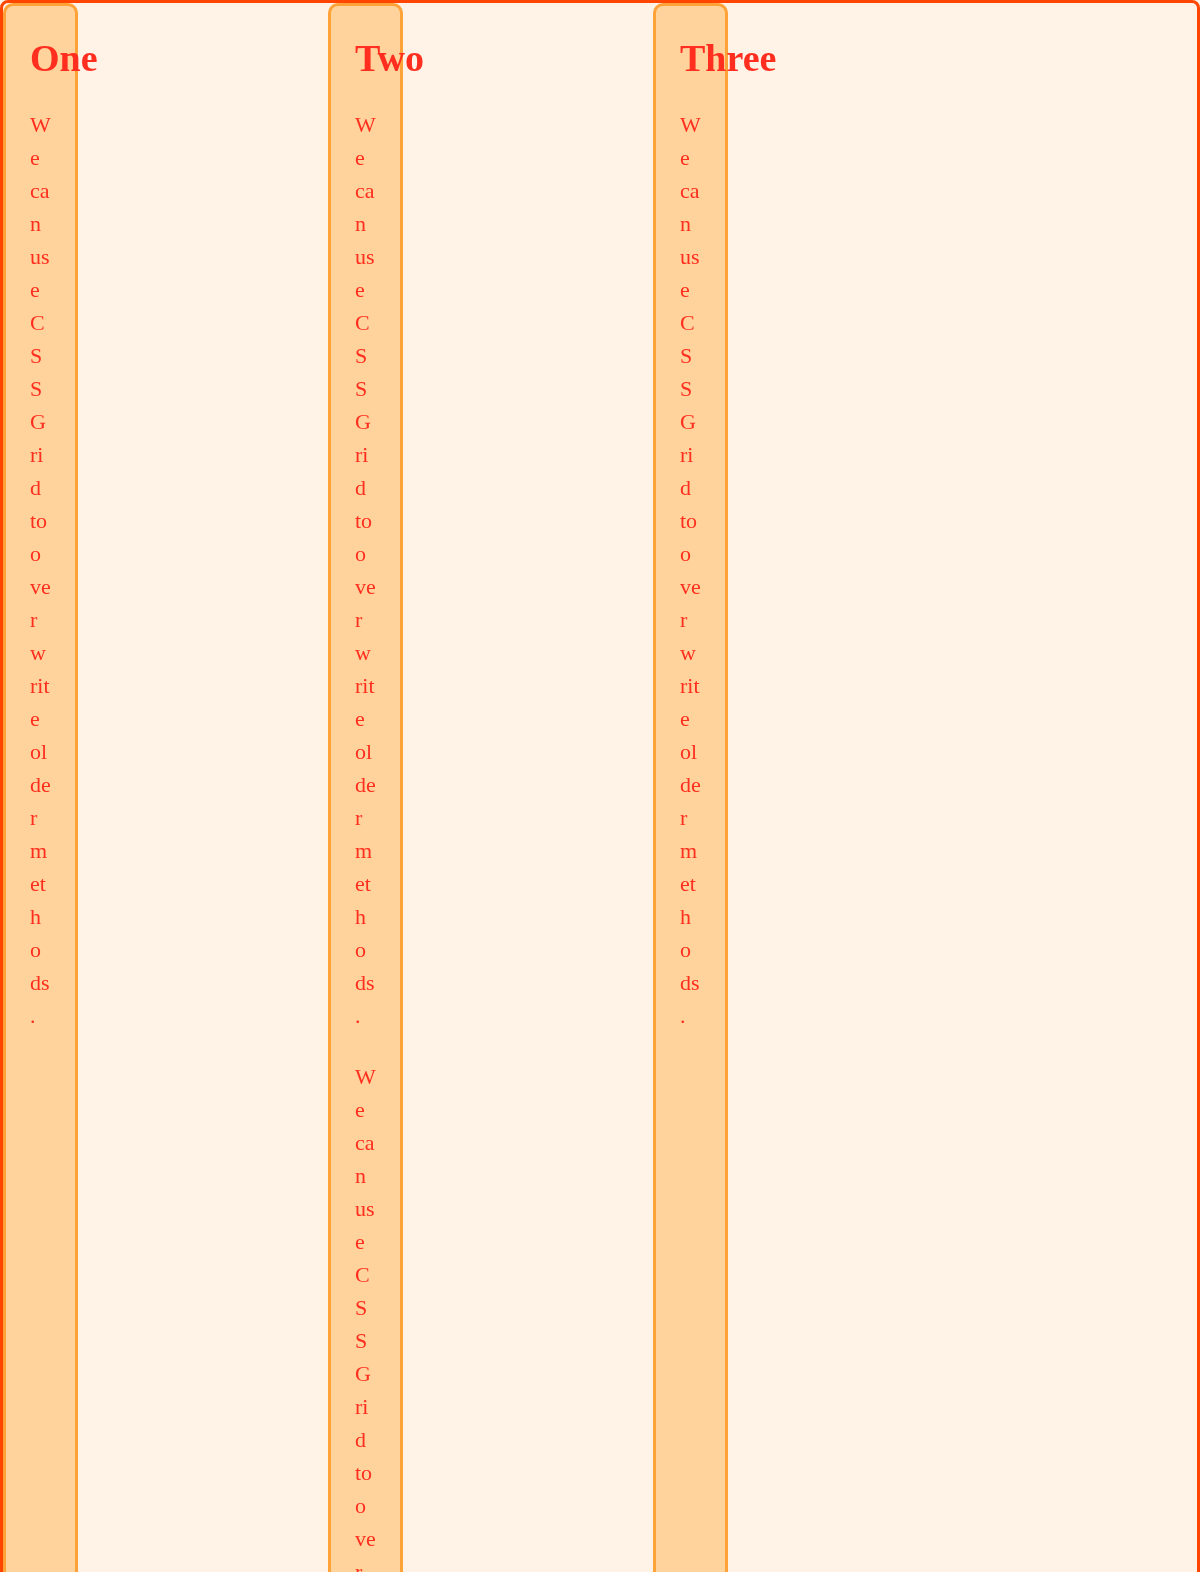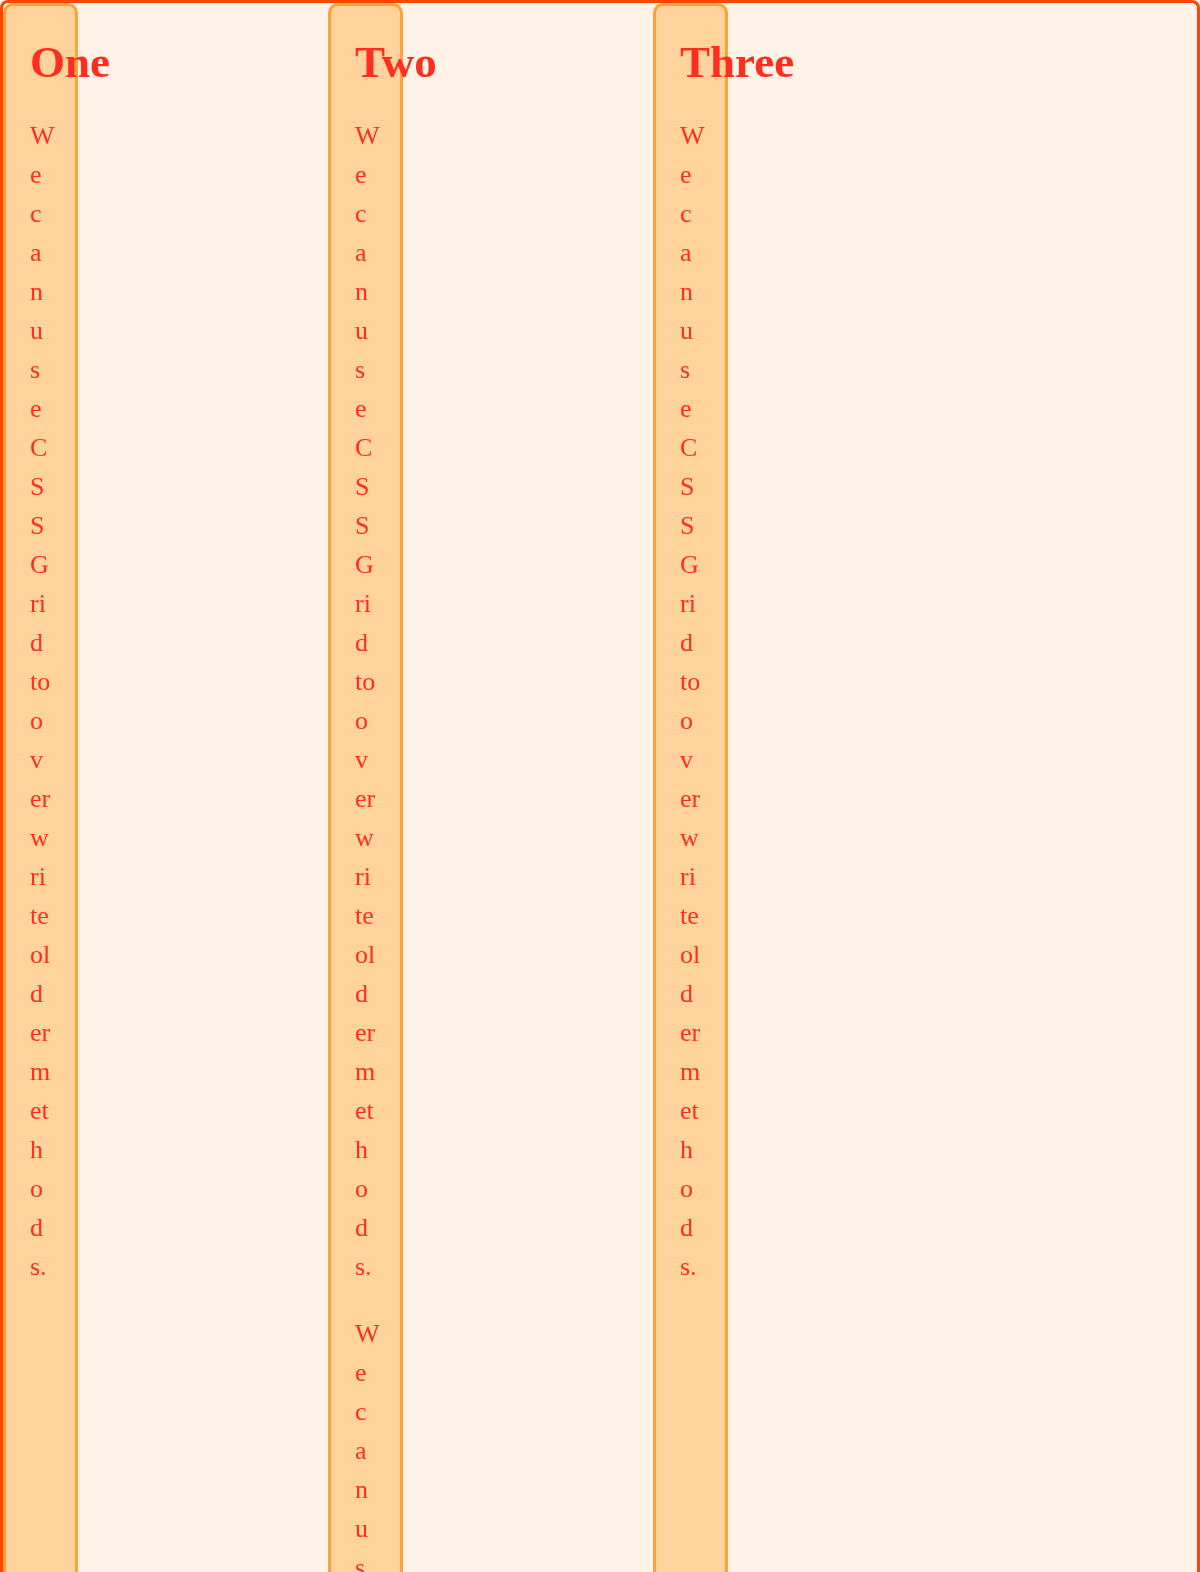--- a/index.html
+++ b/index.html
@@ -26,29 +26,29 @@
   .card {
     box-sizing: border-box;
     border: 3px solid #ffa238;
     border-radius: 10px;
     background: #ffd39b;
     padding: 32px 24px 24px 24px;
     color: #ff2e1f;
   }
   .card h2 {
     margin: 0 0 28px 0;
-    font-size: 45px;
+    font-size: 38px;
     font-weight: 700;
     line-height: 1.1;
     letter-spacing: 0px;
     text-align: center;
   }
   .card p {
     margin: 0 0 28px 0;
-    font-size: 26px;
+    font-size: 22px;
     line-height: 1.5;
     word-wrap: break-word;
   }
   .card p:last-child {
     margin-bottom: 0;
   }
 </style>
 </head>
 <body>
 

